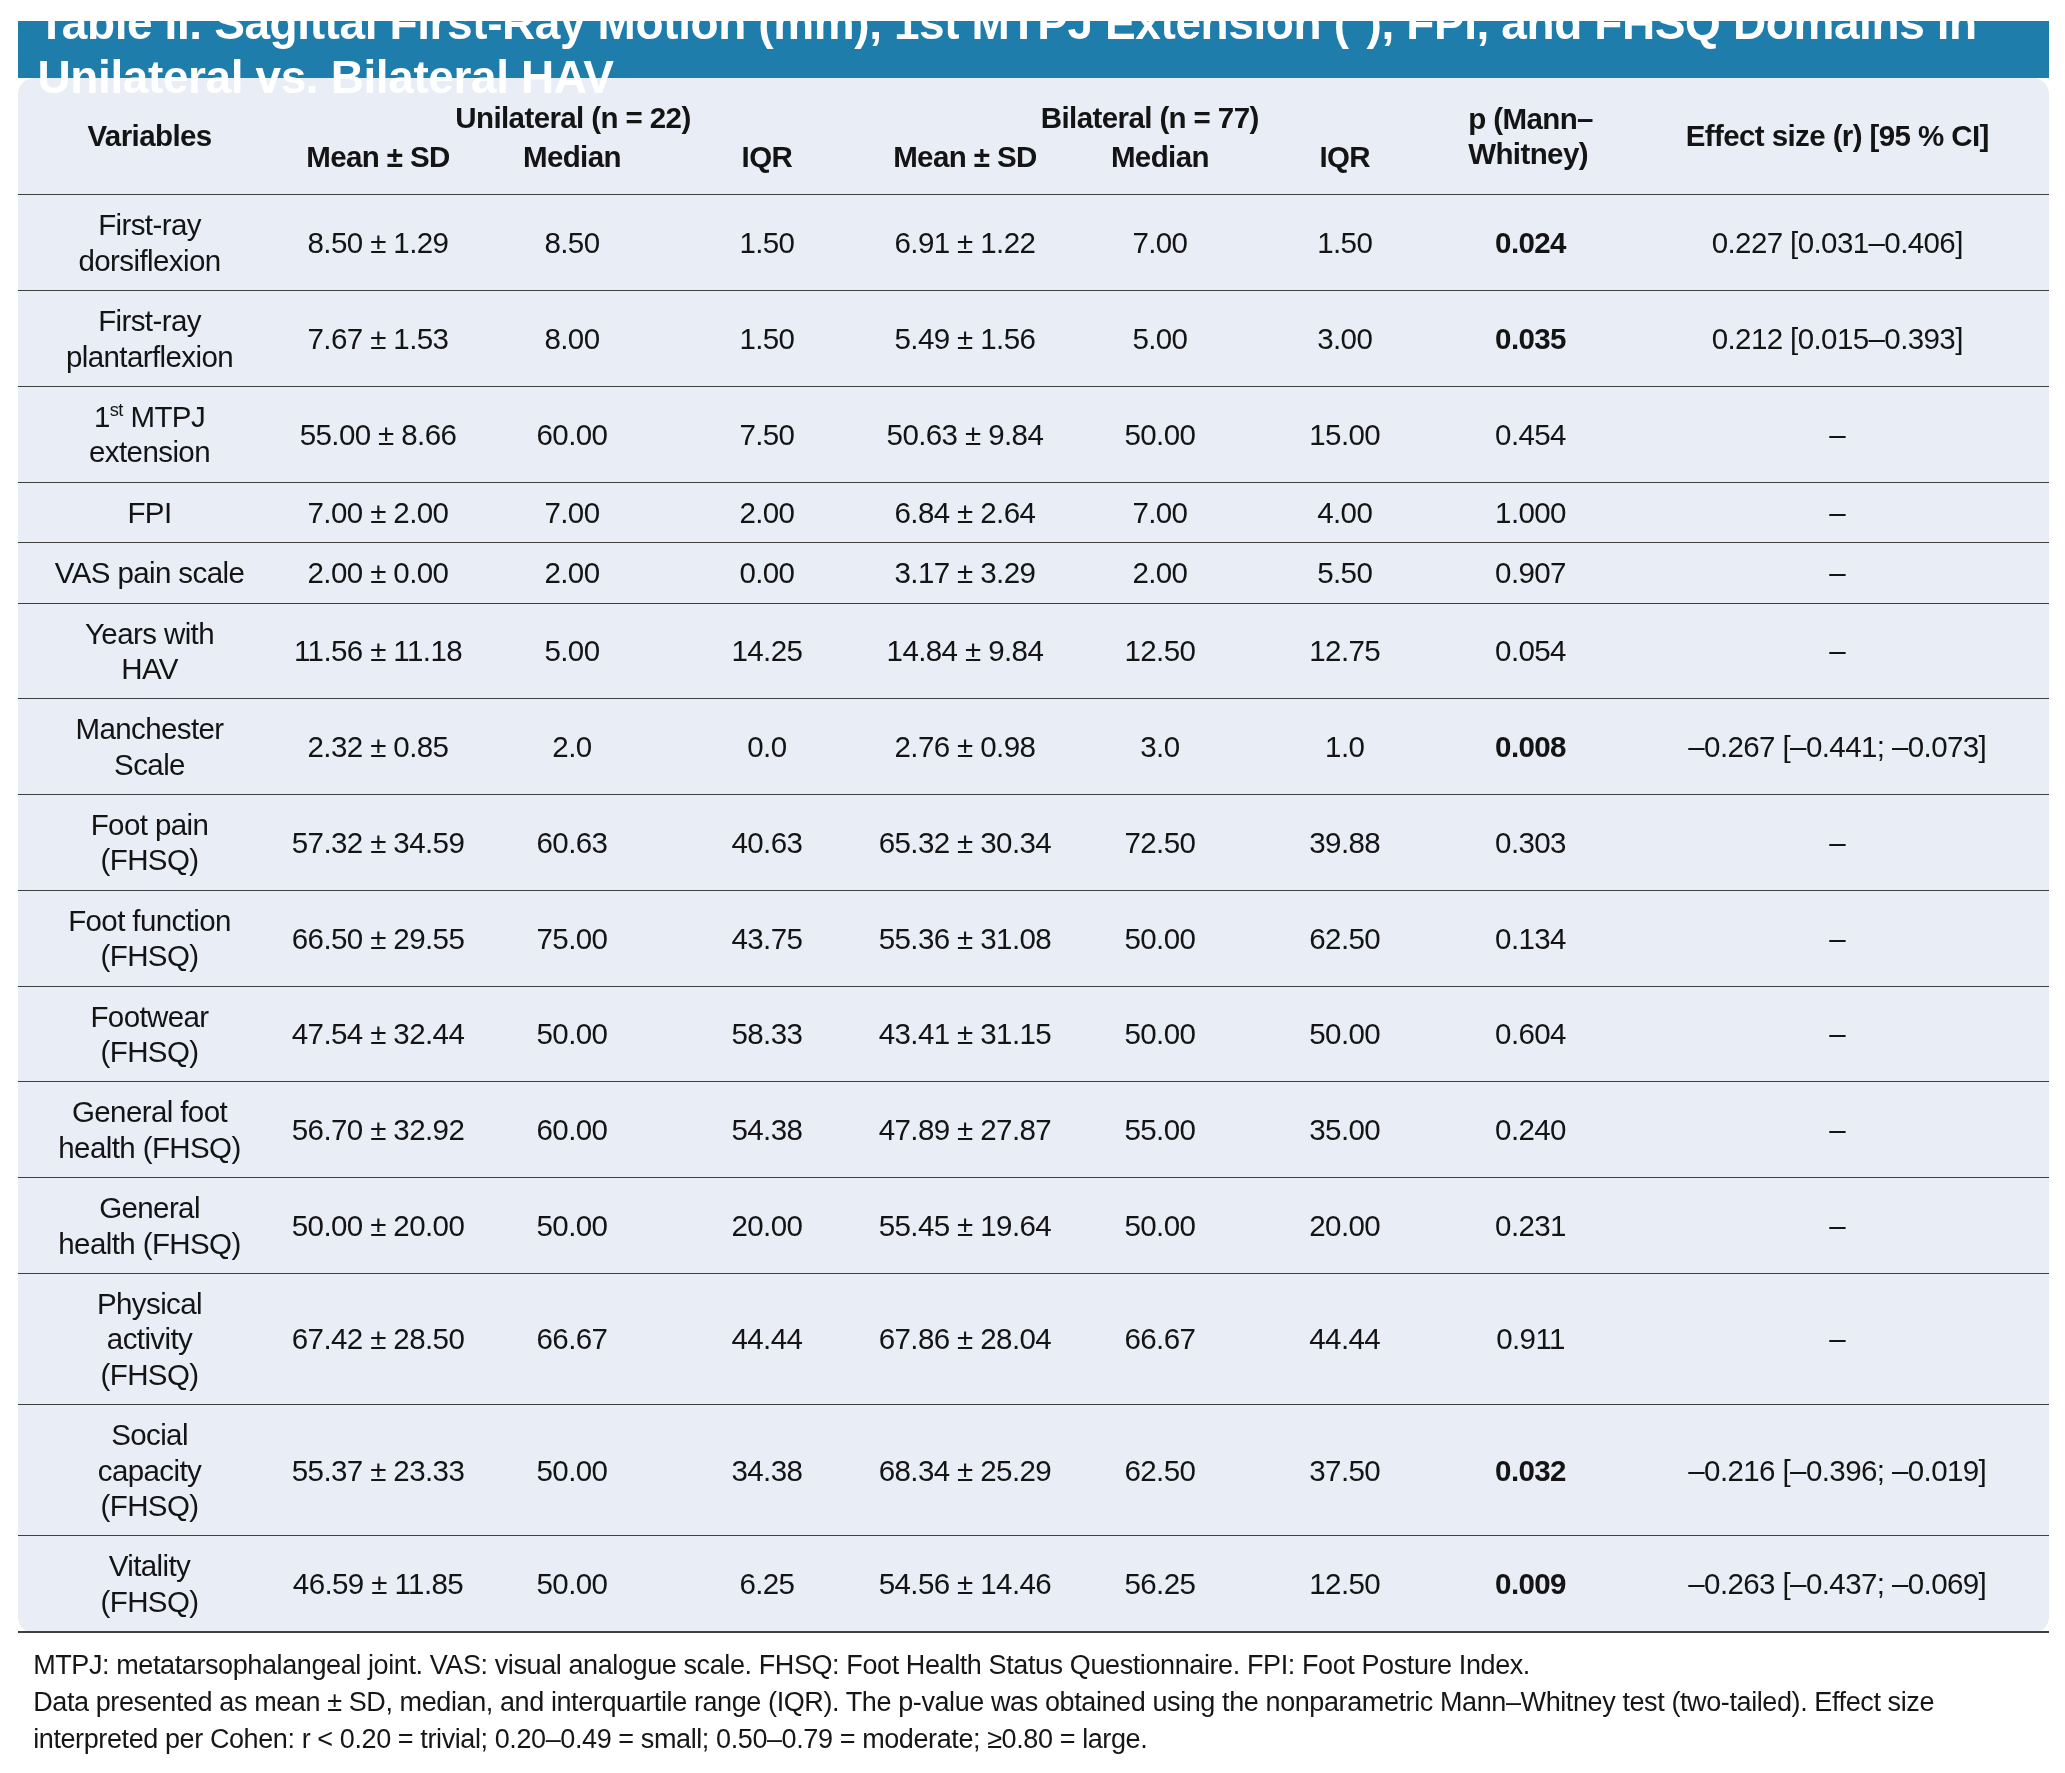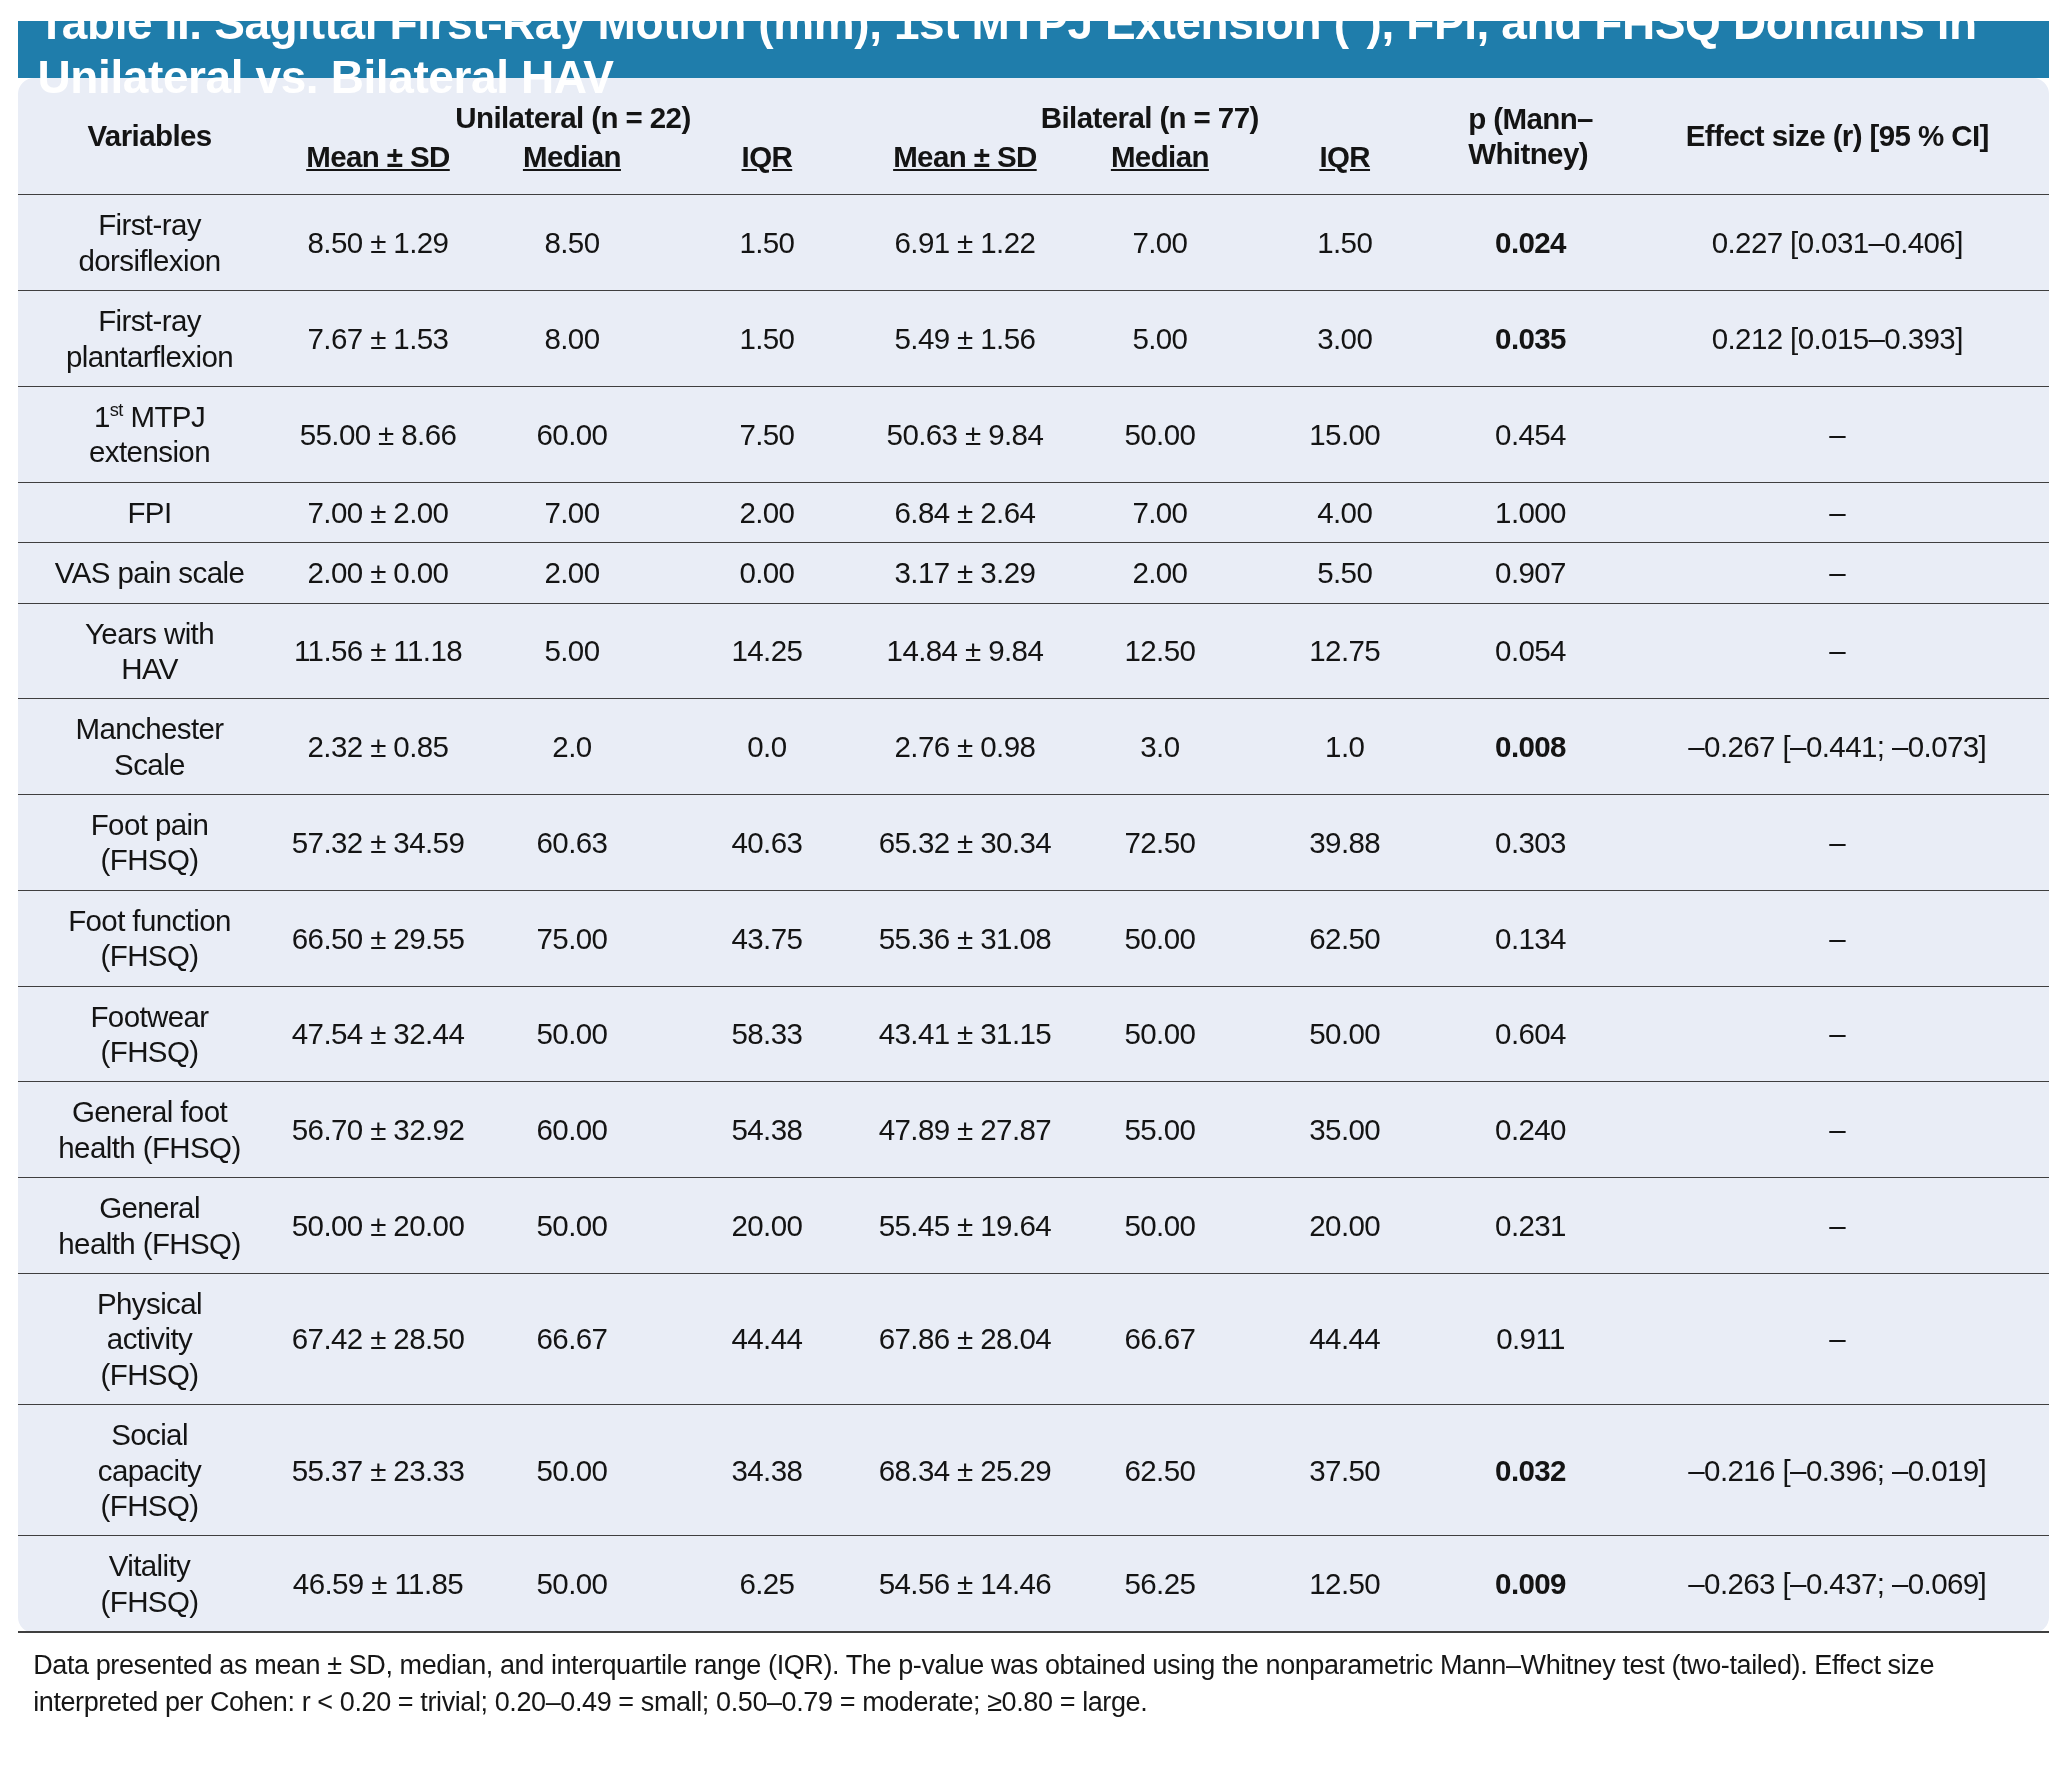--- a/index.html
+++ b/index.html
@@ -37,21 +37,21 @@
     vertical-align: middle;
     font-size: 29.5px;
     font-weight: normal;
     letter-spacing: -0.6px;
     line-height: 1.2;
     padding: 12px 5.5px;
     color: #141414;
   }
   .data-table thead th { font-weight: bold; }
   .data-table thead .group-row th { padding: 22px 5.5px 1.8px 5.5px; }
-  .data-table thead .sub-row th { padding: 1.8px 5.5px 20px 5.5px; text-decoration: underline; }
+  .data-table thead .sub-row th { padding: 1.8px 5.5px 20px 5.5px; }
   .data-table thead th.vars-head { vertical-align: middle; padding: 9.2px 5.5px; }
   .p-head-inner { display: inline-block; text-align: left; white-space: pre-line; }
 
   .data-table tbody tr { border-top: 1.8px solid var(--rule, #3f3f3f); }
   .var-cell { white-space: pre-line; }
   .var-cell sup { font-size: 0.62em; vertical-align: super; line-height: 0; }
   td.bold { font-weight: bold; }
 
   .footnotes {
     margin: 14px 3.7px 0 15.7px;
@@ -279,17 +279,18 @@
           <td>54.56 ± 14.46</td>
           <td>56.25</td>
           <td>12.50</td>
           <td class="bold">0.009</td>
           <td>–0.263 [–0.437; –0.069]</td>
         </tr>
       </tbody>
   </table>
 
   <div class="footnotes">
+      <p>MTPJ: metatarsophalangeal joint. VAS: visual analogue scale. FHSQ: Foot Health Status Questionnaire. FPI: Foot Posture Index.</p>
       <p>Data presented as mean ± SD, median, and interquartile range (IQR). The p-value was obtained using the nonparametric Mann–Whitney test (two-tailed). Effect size interpreted per Cohen: r &lt; 0.20 = trivial; 0.20–0.49 = small; 0.50–0.79 = moderate; ≥0.80 = large.</p>
     </div>
 
 </div>
 
 
 </body></html>

